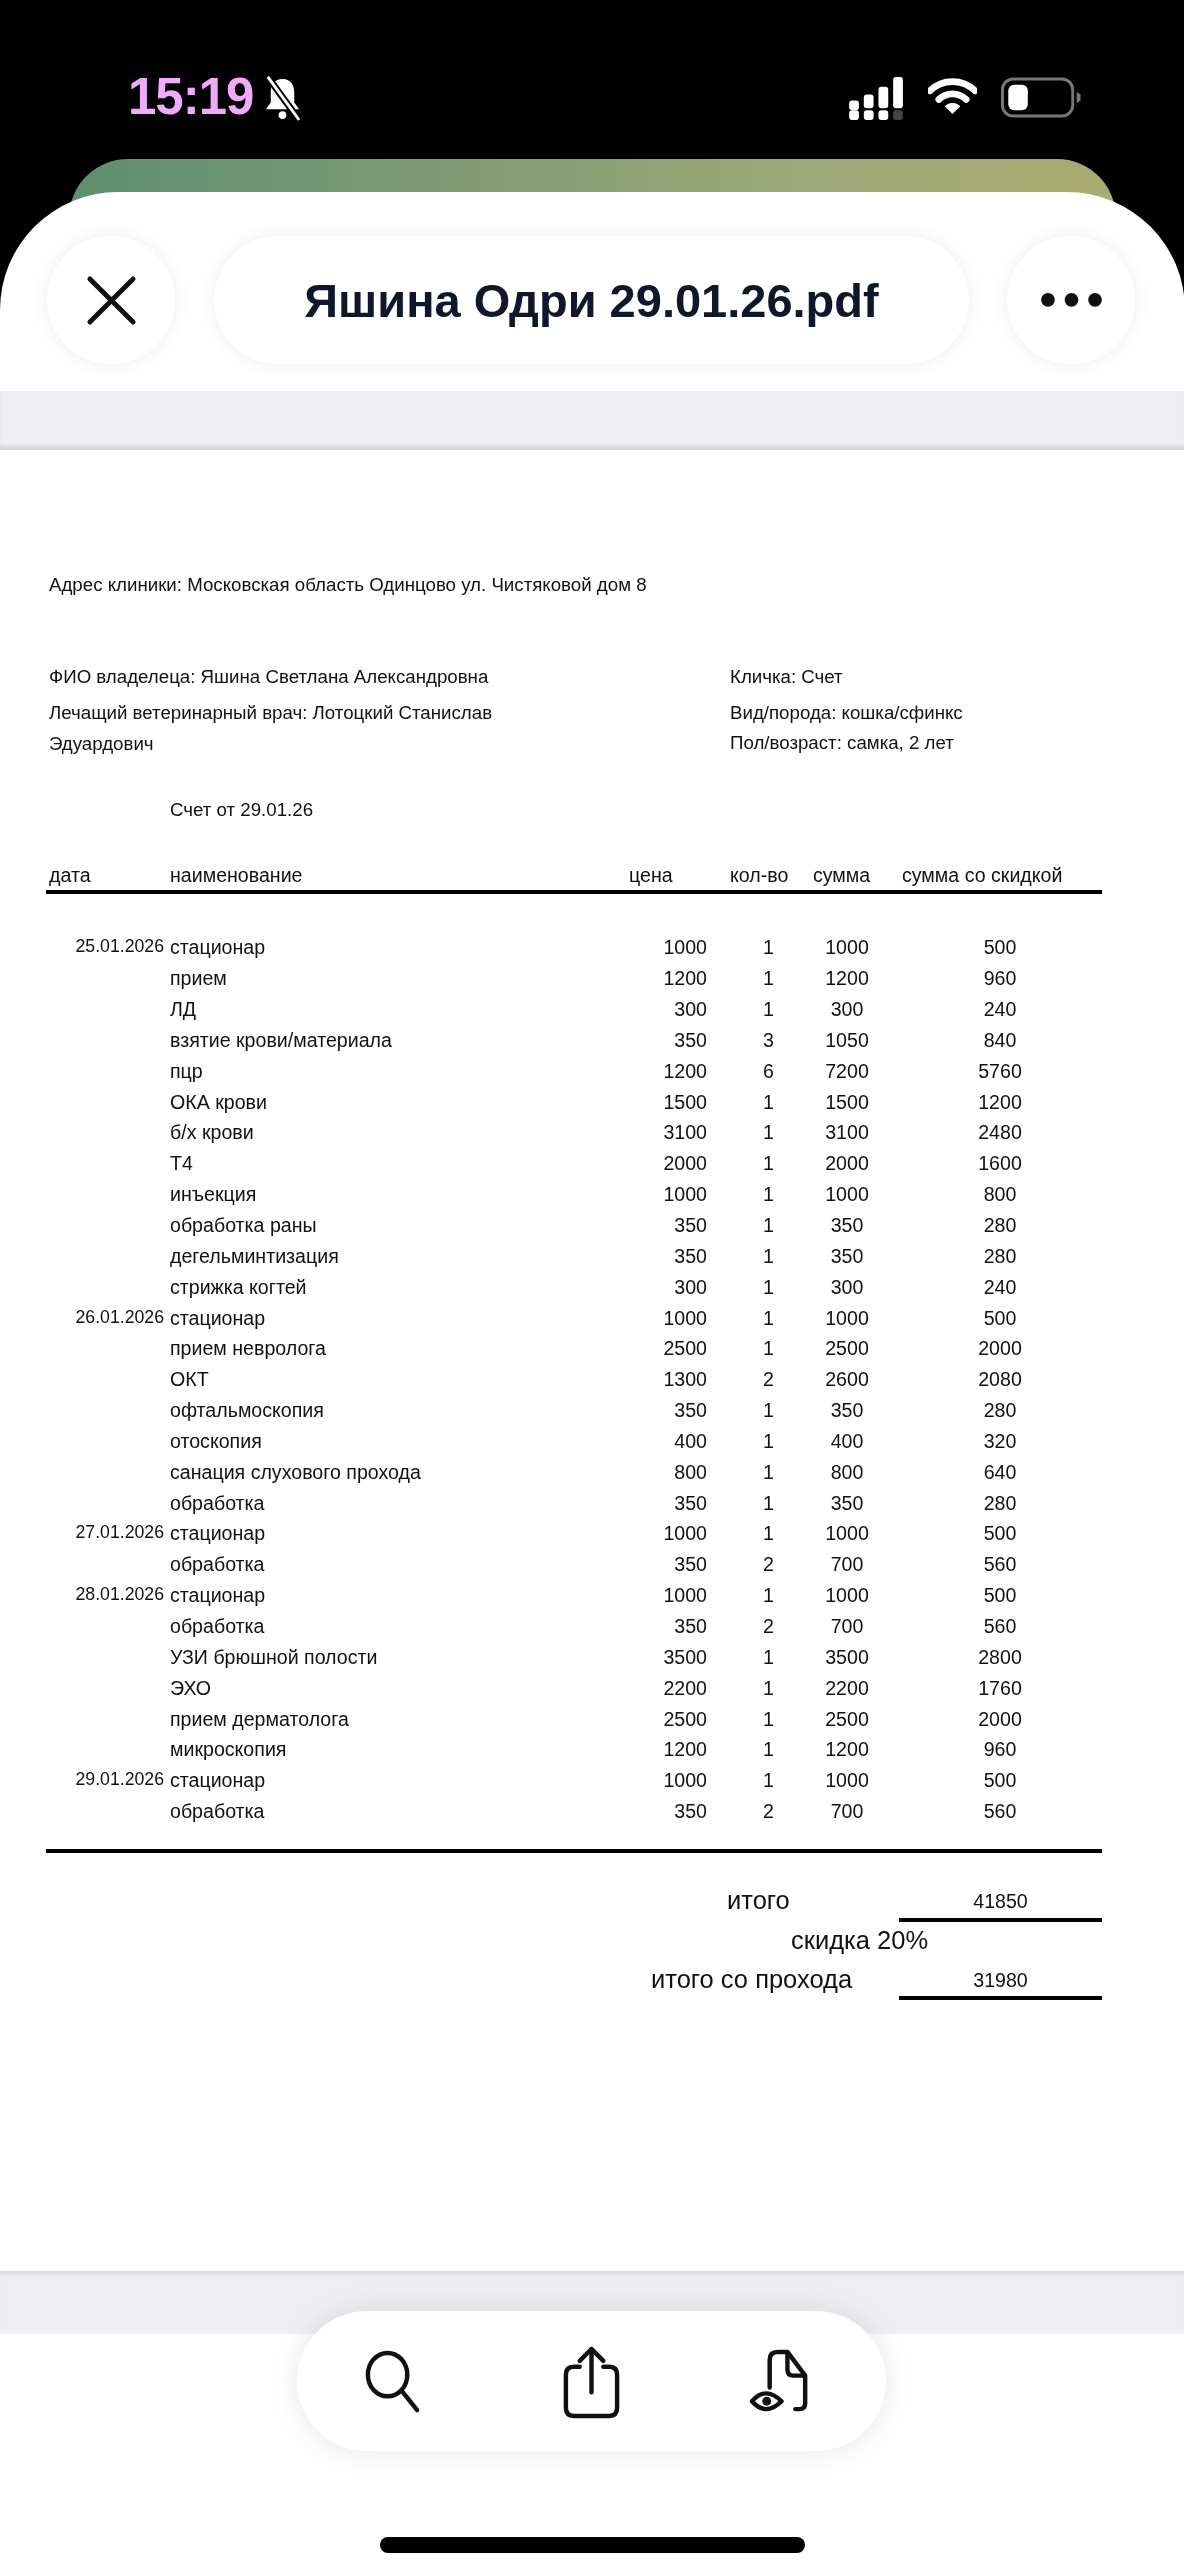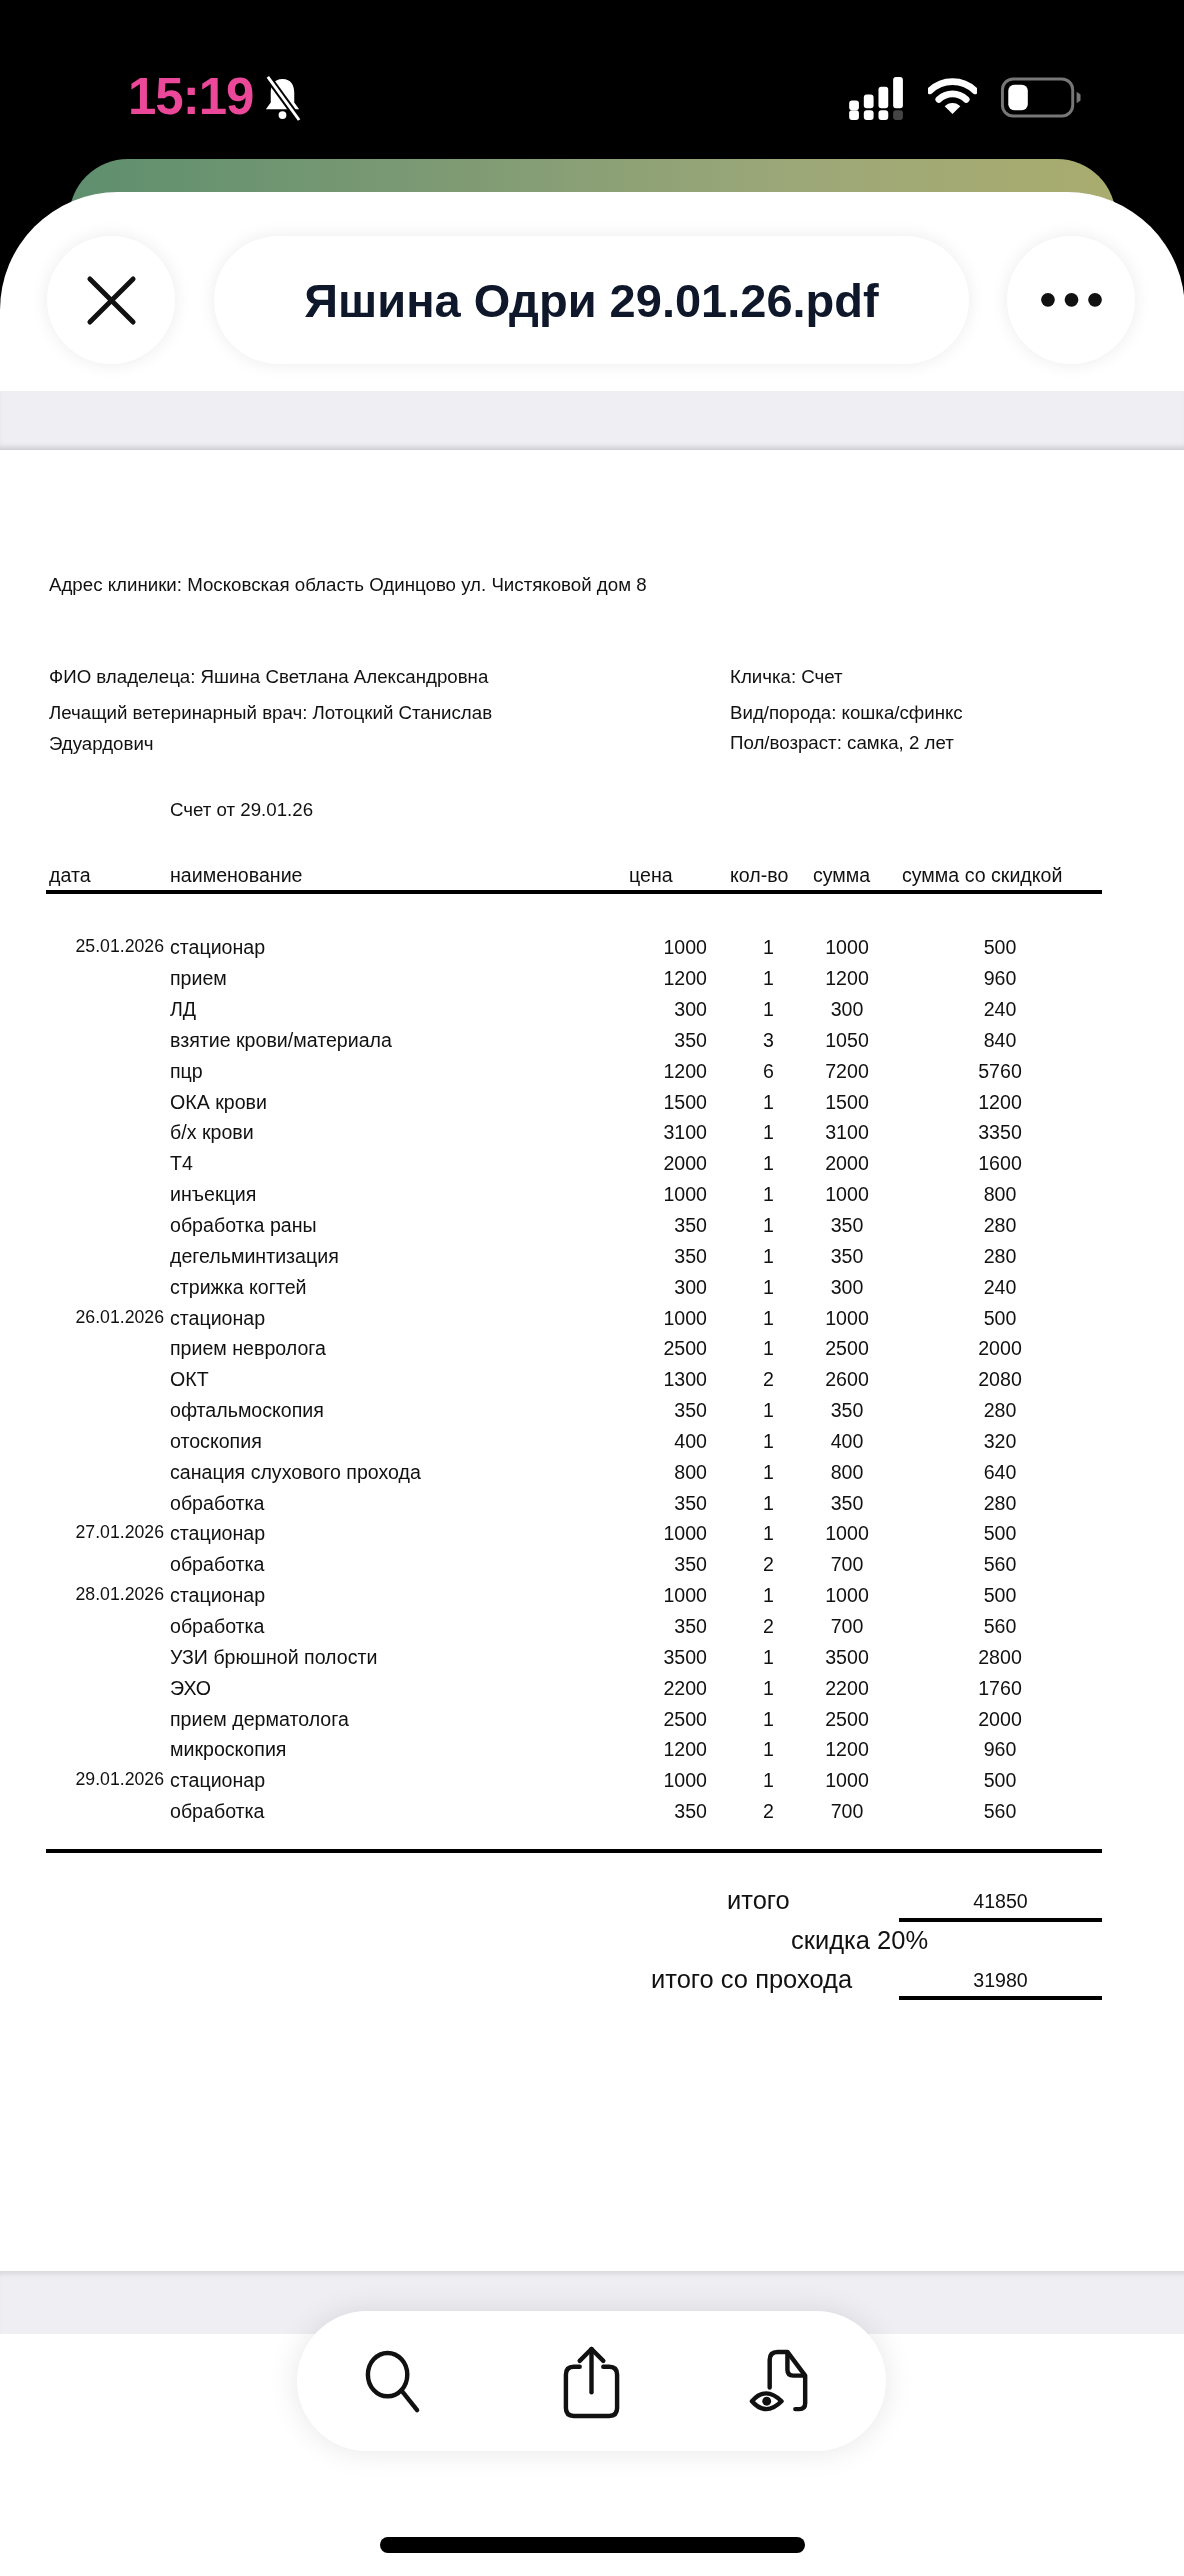--- a/index.html
+++ b/index.html
@@ -1,17 +1,17 @@
 <!DOCTYPE html>
 <html><head>
 <meta charset="utf-8">
 <style>
   html, body { margin:0; padding:0; }
   body { width:1185px; height:2576px; position:relative; overflow:hidden; background:#000; font-family:"Liberation Sans", sans-serif; }
-  .statusbar { position:absolute; left:0; top:0; width:1163px; height:157px; background:#000; color:#ec4899; }
+  .statusbar { position:absolute; left:0; top:0; width:1163px; height:157px; background:#000; color:#f0abfc; }
   .time { position:absolute; left:128px; top:67px; font-size:51px; font-weight:bold; letter-spacing:-1px; font-family:"Liberation Sans", sans-serif; }
   .bell { position:absolute; left:260px; top:73px; width:45px; height:49px; }
   .sig { position:absolute; left:849px; top:77px; width:57px; height:43px; }
   .wifi { position:absolute; left:928px; top:77px; width:49px; height:39px; }
   .batt { position:absolute; left:1000px; top:77px; width:81px; height:41px; }
   .bgcard { position:absolute; left:69px; top:159px; width:1047px; height:138px; border-radius:59px 59px 0 0;
             background:linear-gradient(90deg,#5e8f6e 0%,#7d9a74 35%,#9da878 70%,#a9ac6e 100%); }
   .sheet { position:absolute; left:0; top:192px; width:1185px; height:2384px; background:#fff; border-radius:118px 118px 0 0; }
   .hdr-btn { position:absolute; top:236px; width:128px; height:128px; border-radius:64px; background:#fff; box-shadow:0 0 17.7px rgba(0,0,0,0.08); display:flex; align-items:center; justify-content:center; }
   .close-btn { left:47px; }
@@ -162,21 +162,21 @@
         <span class="c-qty">1</span>
         <span class="c-sum">1500</span>
         <span class="c-disc">1200</span>
       </div>
       <div class="row" style="top: 671px;">
         <span class="c-date"></span>
         <span class="c-name">б/х крови</span>
         <span class="c-price">3100</span>
         <span class="c-qty">1</span>
         <span class="c-sum">3100</span>
-        <span class="c-disc">3350</span>
+        <span class="c-disc">2480</span>
       </div>
       <div class="row" style="top: 702px;">
         <span class="c-date"></span>
         <span class="c-name">Т4</span>
         <span class="c-price">2000</span>
         <span class="c-qty">1</span>
         <span class="c-sum">2000</span>
         <span class="c-disc">1600</span>
       </div>
       <div class="row" style="top: 733px;">

